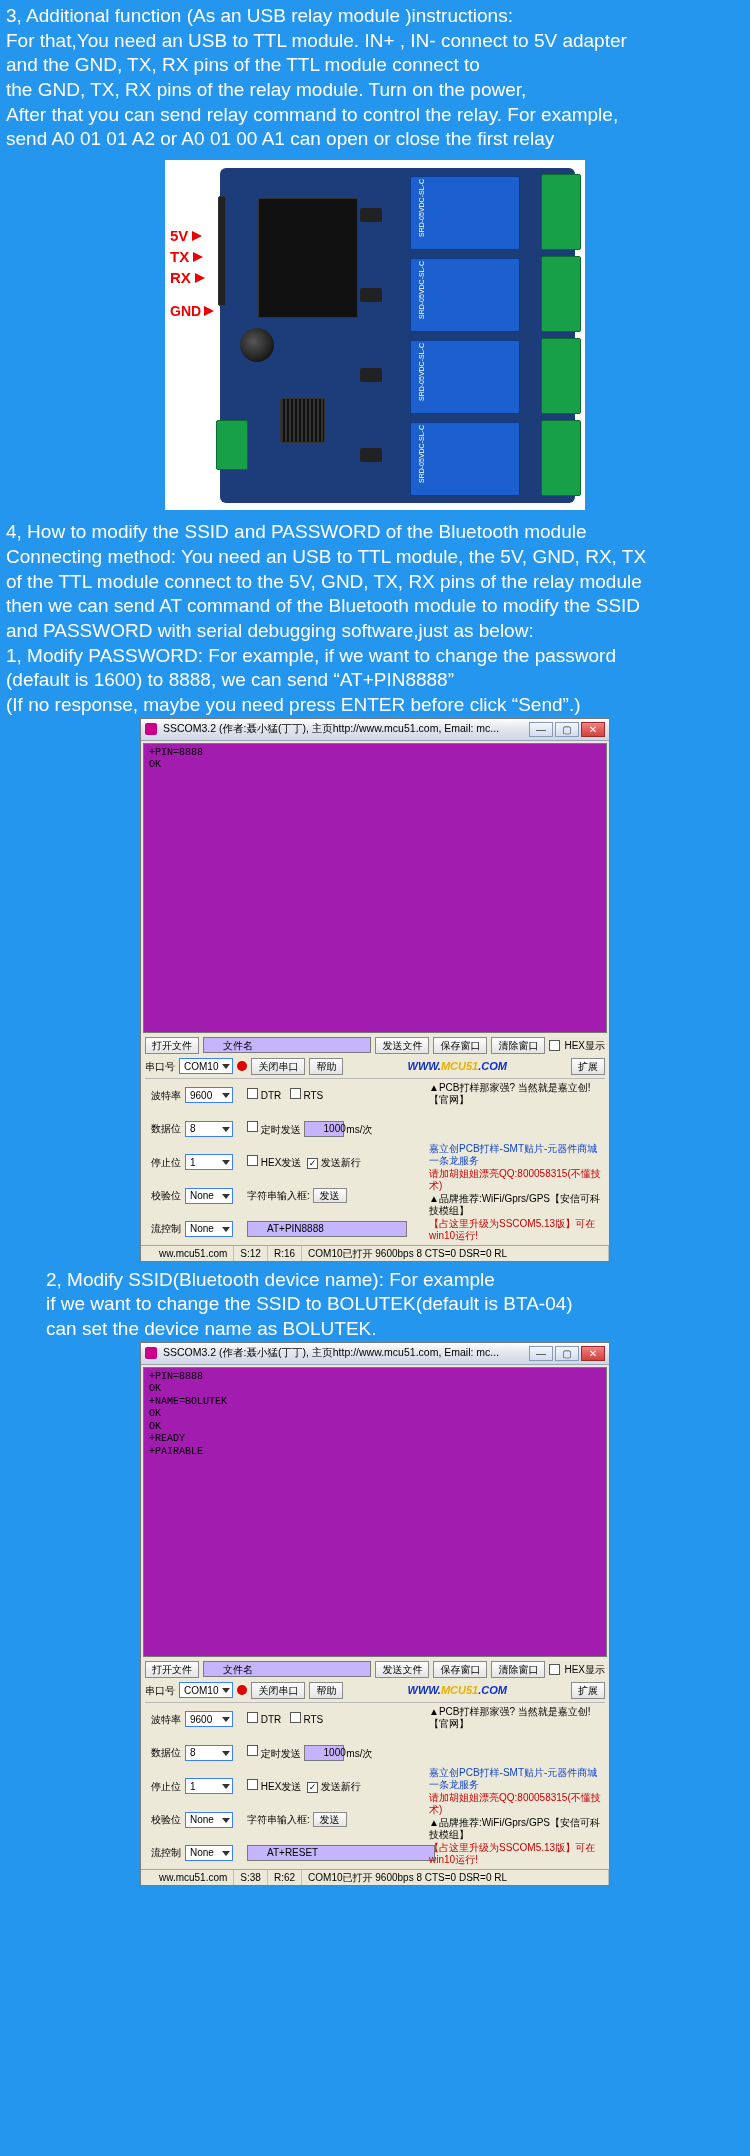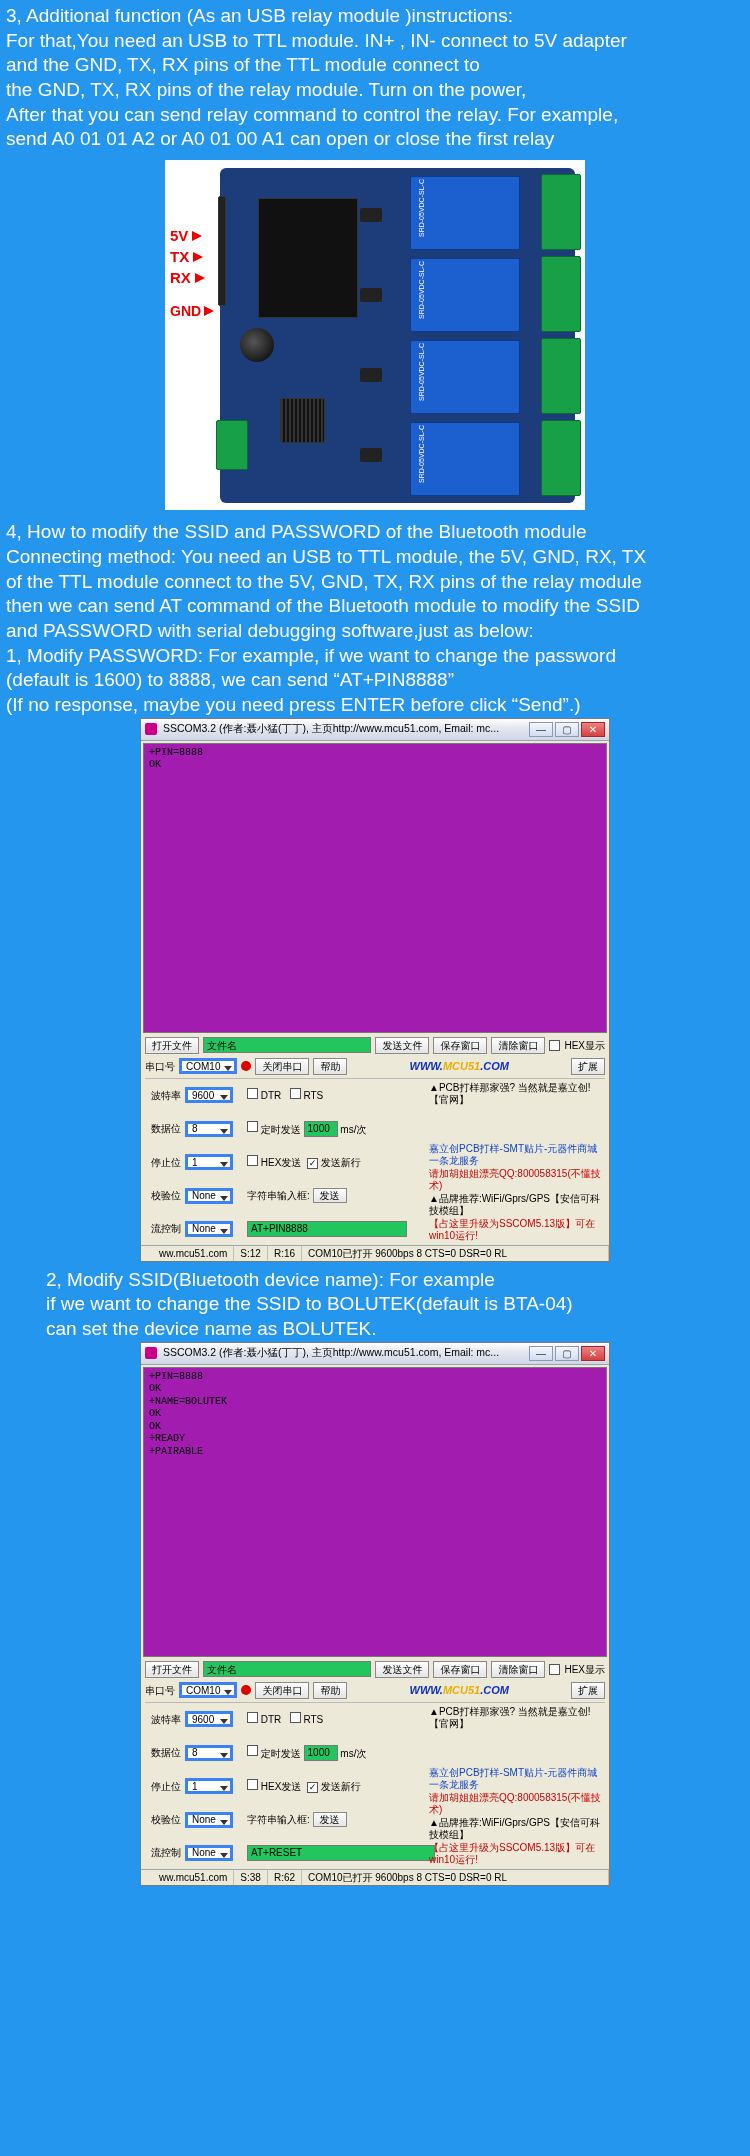--- a/index.html
+++ b/index.html
@@ -41,22 +41,22 @@
   .titleicon { width: 12px; height: 12px; background: #c08; border-radius: 2px; display:inline-block; }
   .winbtns { margin-left: auto; display: flex; gap: 2px; }
   .winbtn { width: 24px; height: 15px; font-size: 10px; display: flex; align-items:center; justify-content:center; border: 1px solid #8a99b5; background: linear-gradient(#f3f6fd,#d3ddf0); color:#333; }
   .winbtn.close { background: linear-gradient(#f08080,#d74040); color:#fff; border-color:#a02a2a; }
   .output {
     background: #a21caf; border: 1px solid #777; margin: 2px; height: 290px;
     padding: 3px 5px; font-family: 'Courier New', monospace; font-size: 10px; line-height: 1.25; white-space: pre; overflow: hidden;
   }
   .row { display: flex; align-items: center; gap: 4px; padding: 2px 4px; }
   .btn { background: linear-gradient(#fefefe,#e4e4e4); border: 1px solid #8a8a8a; padding: 1px 6px; font-size: 10px; cursor: default; }
-  .field { background: #22c55e; border: 1px solid #7a7a7a; padding: 0 3px; font-size: 10px; height: 16px; display:inline-flex; align-items:center; }
-  .select { background: #fff; border: 3px solid #3b82f6; padding: 0 14px 0 4px; font-size: 10px; height: 16px; position: relative; display:inline-flex; align-items:center; min-width:40px;}
+  .field { background: #c4b5fd; border: 1px solid #7a7a7a; padding: 0 19px; font-size: 10px; height: 16px; display:inline-flex; align-items:center; }
+  .select { background: #fff; border: 1px solid #3b82f6; padding: 0 14px 0 4px; font-size: 10px; height: 16px; position: relative; display:inline-flex; align-items:center; min-width:40px;}
   .select::after { content:""; position:absolute; right:2px; top:5px; width:0;height:0;border-left:4px solid transparent;border-right:4px solid transparent;border-top:5px solid #333; }
   .url { color: #1030c0; font-weight: bold; font-style: italic; font-size: 11px; }
   .url .y { color: #e8b000; }
   .promo { font-size: 10px; line-height: 1.25; }
   .promo .red { color: #c00; }
   .promo .blue { color: #14c; margin-top: 36px; }
   .cb { width: 11px; height: 11px; border: 1px solid #555; background: #fff; display:inline-flex; align-items:center; justify-content:center; font-size:9px; }
   .grid { display: grid; grid-template-columns: 36px 48px 6px 170px 1fr; gap: 2px 4px; align-items:center; padding: 0 4px; }
   .lbl { font-size: 10px; text-align: right; }
   .status { border-top: 1px solid #9aa; background: #ece9d8; display:flex; font-size: 10px; padding-left: 12px; }

